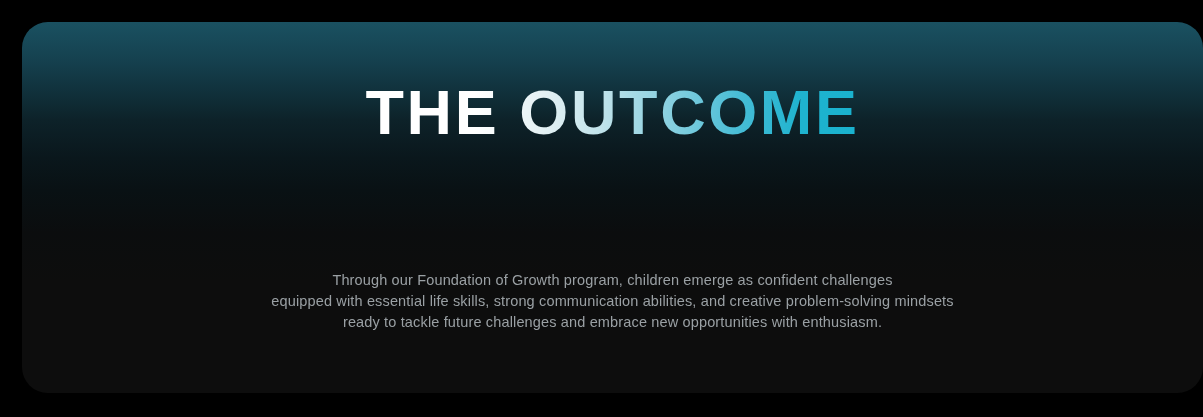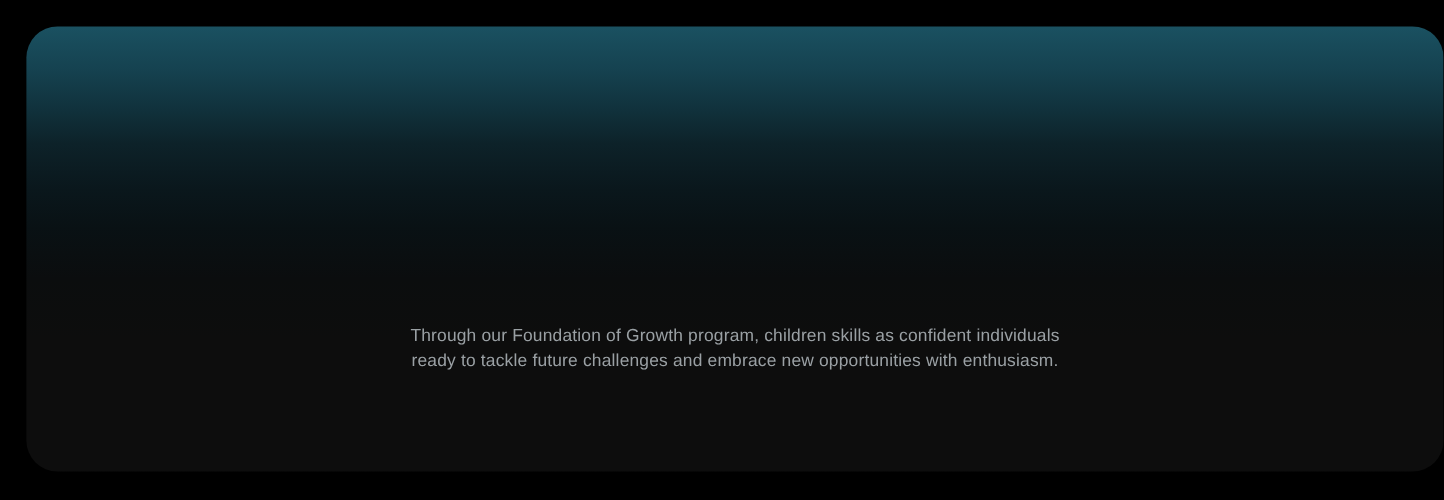--- a/index.html
+++ b/index.html
@@ -122,23 +122,27 @@
   }
 </style>
 </head>
 <body>
 
 <div id="outcome-section">
 
   <div id="outcome-card">
     <div class="card-inner">
 
+      <div id="title-wrap">
+        <h1 id="outcome-title">THE OUTCOME</h1>
+      </div>
 
 
       <p id="outcome-body">
-        <span class="body-line">Through our Foundation of Growth program, children skills as confident individuals</span>
+        <span class="body-line">Through our Foundation of Growth program, children emerge as confident challenges</span>
+        <span class="body-line">equipped with essential life skills, strong communication abilities, and creative problem-solving mindsets</span>
         <span class="body-line">ready to tackle future challenges and embrace new opportunities with enthusiasm.</span>
       </p>
 
     </div>
   </div>
 
 </div>
 
 </body></html>

